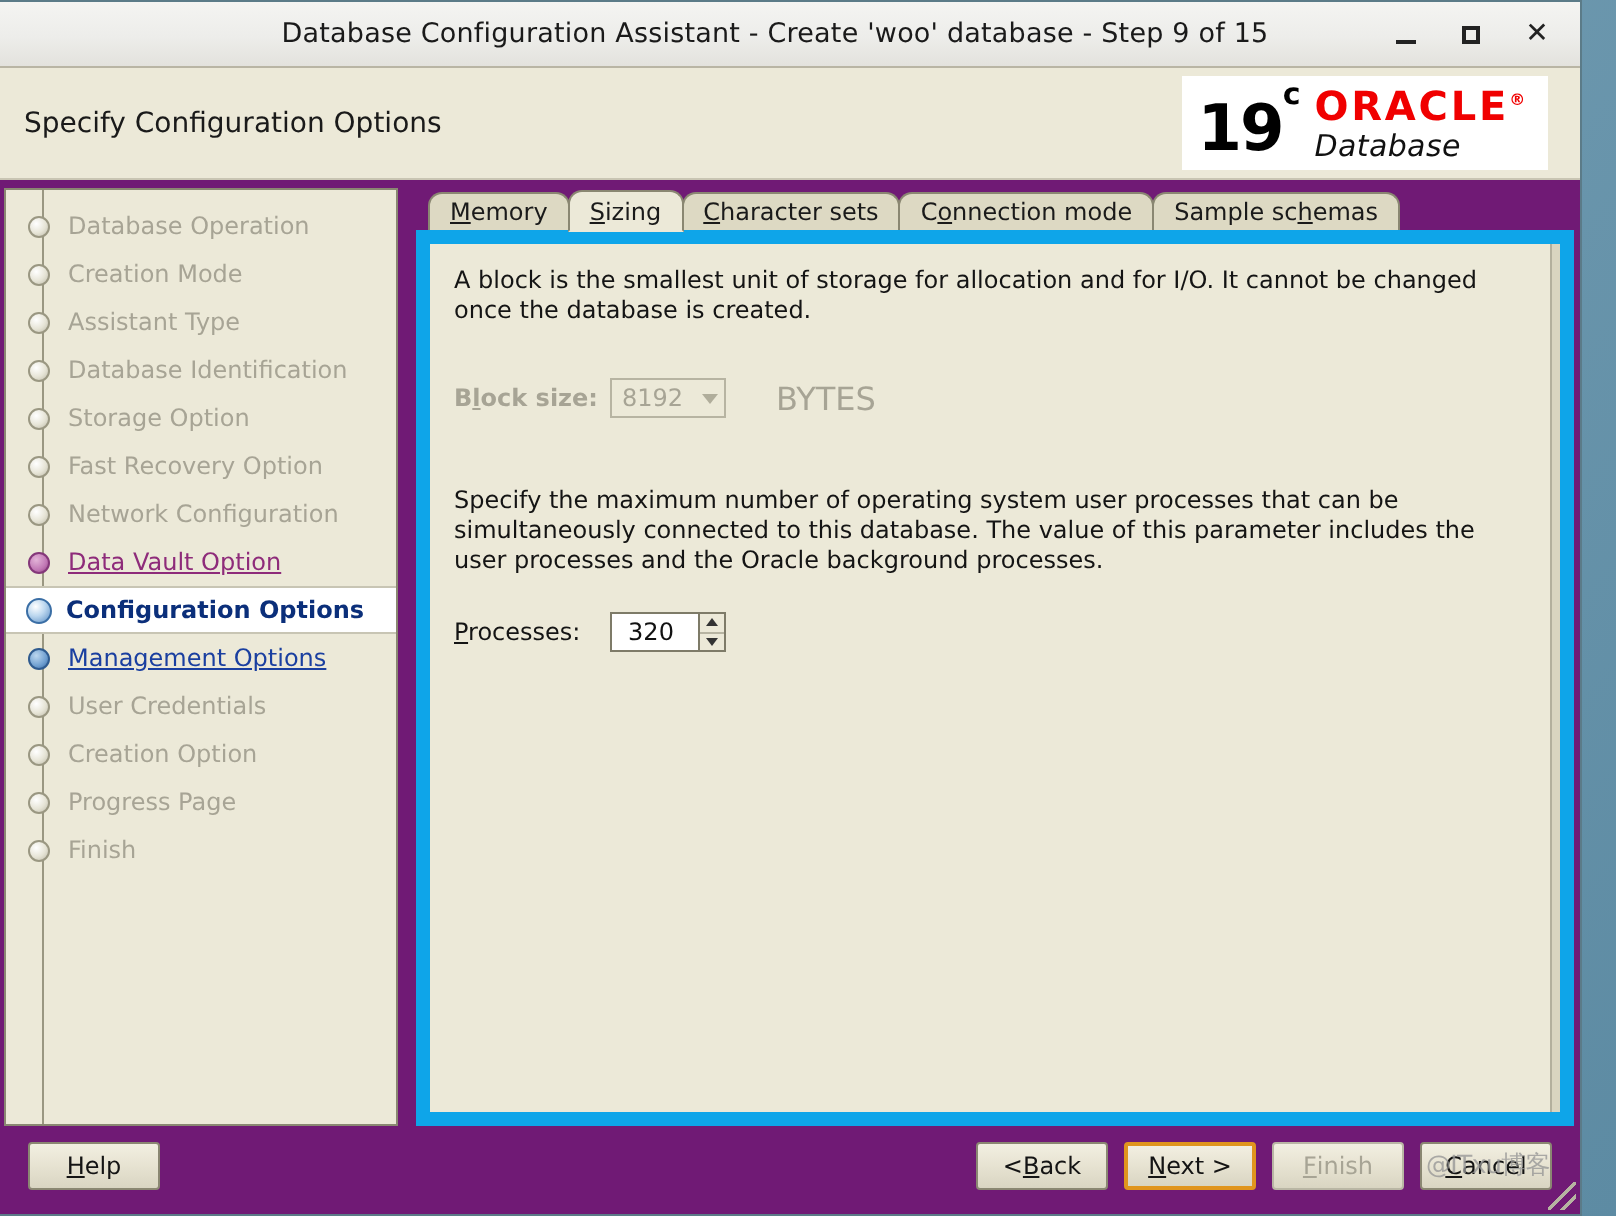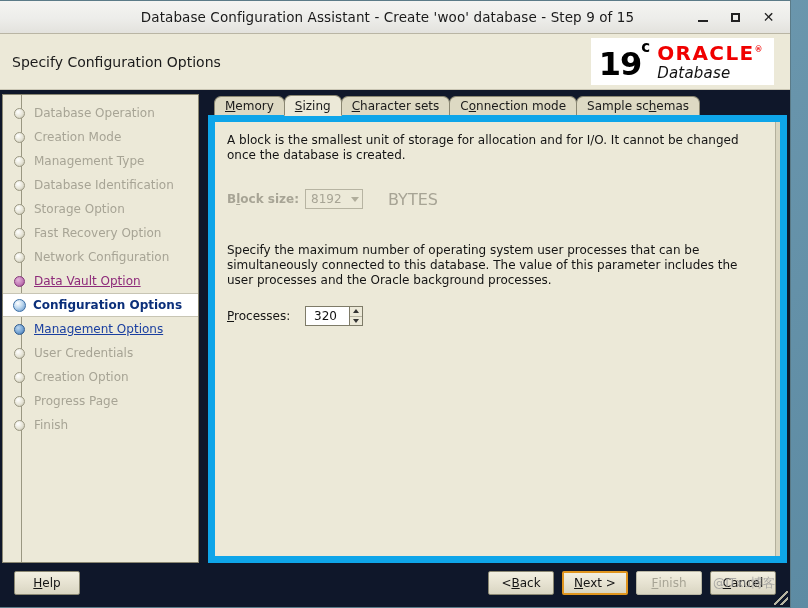--- a/index.html
+++ b/index.html
@@ -22,21 +22,21 @@
     inset: 0;
     background: linear-gradient(135deg, #8fb3c4 0%, #6f9ab0 40%, #5d8ba3 100%);
   }
 
   
   #window {
     position: absolute;
     left: 0; top: 0;
     width: 791px;
     height: 608px;
-    background: #0f172a;
+    background: #701a75;
     border: 1px solid #5b7b88;
     border-left: none;
     box-sizing: border-box;
     display: flex;
     flex-direction: column;
   }
 
   
   #titlebar {
     height: 32px;
@@ -443,21 +443,21 @@
           <div class="nav-item disabled">
             <span class="bullet done"></span>
             <span class="nav-label">Database Operation</span>
           </div>
           <div class="nav-item disabled">
             <span class="bullet done"></span>
             <span class="nav-label">Creation Mode</span>
           </div>
           <div class="nav-item disabled">
             <span class="bullet done"></span>
-            <span class="nav-label">Management Type</span>
+            <span class="nav-label">Assistant Type</span>
           </div>
           <div class="nav-item disabled">
             <span class="bullet done"></span>
             <span class="nav-label">Database Identification</span>
           </div>
           <div class="nav-item disabled">
             <span class="bullet done"></span>
             <span class="nav-label">Storage Option</span>
           </div>
           <div class="nav-item disabled">

